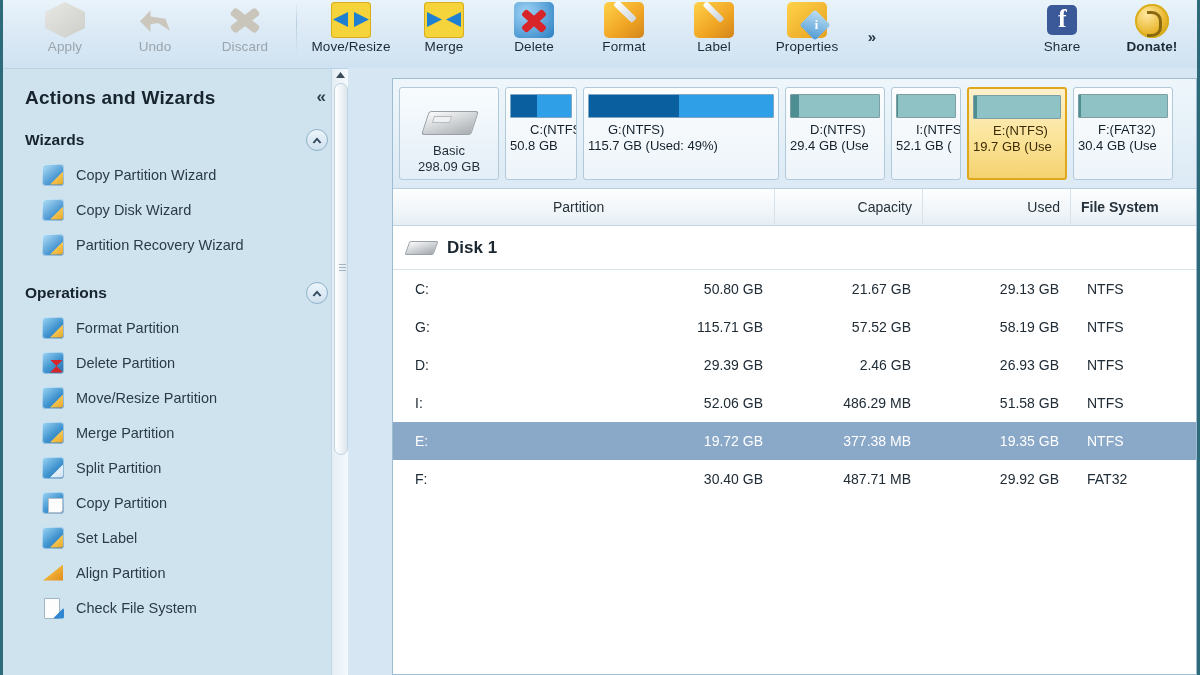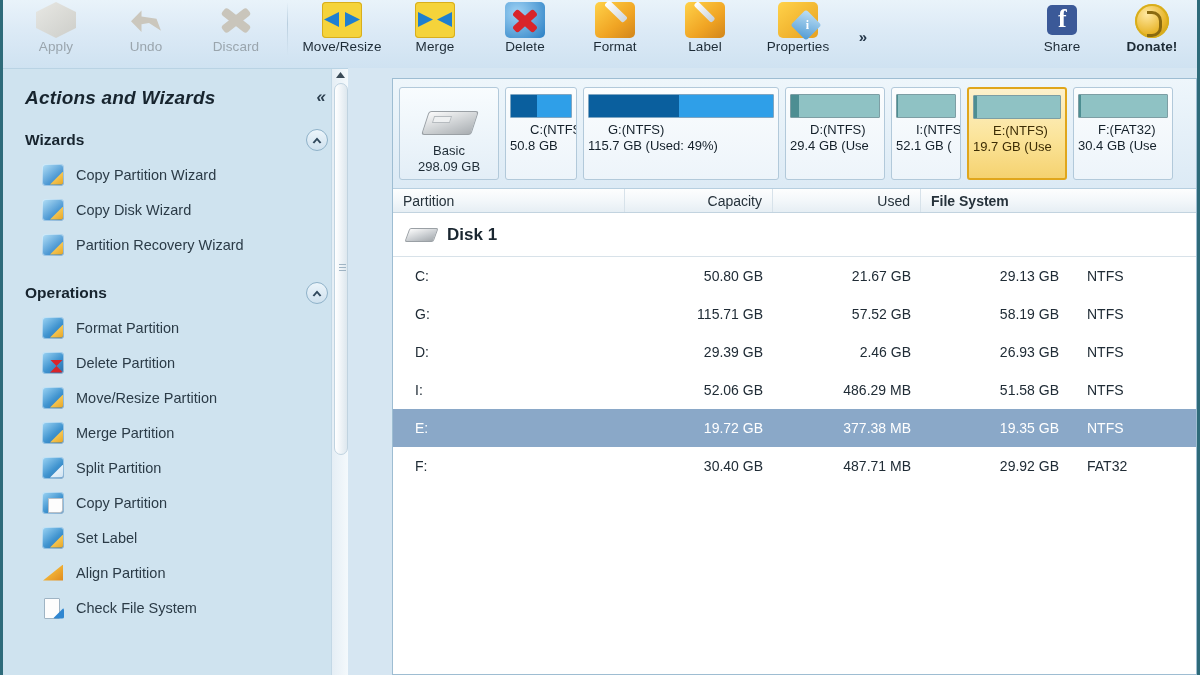--- a/index.html
+++ b/index.html
@@ -16,21 +16,21 @@
     border-left: 3px solid #2e6b7a;
     border-right: 3px solid #2e6b7a;
   }
 
   
   .toolbar {
     position: absolute; left: 0; top: 0;
     width: 1194px; height: 68px;
     background: linear-gradient(180deg,#e9f3fa 0%, #dceaf6 45%, #cfe2f1 100%);
     display: flex; align-items: flex-start;
-    padding-left: 8px;
+    padding-left: 17px;
     overflow: hidden;
   }
   .tb-btn {
     width: 90px; height: 66px;
     display: flex; flex-direction: column;
     align-items: center; justify-content: flex-start;
     padding-top: 2px;
     cursor: pointer;
     flex: 0 0 auto;
   }
@@ -118,21 +118,20 @@
   
   .sidebar {
     position: absolute; left: 0; top: 68px;
     width: 345px; height: 607px;
     background: #cfe3ef;
     border-top: 1px solid #b9d3e4;
   }
   .sb-title-row {
     display: flex; align-items: flex-start; justify-content: space-between;
     padding: 18px 22px 0 22px;
-    font-style: italic;
   }
   .sb-title { font-size: 19px; font-weight: bold; color: #17242e; letter-spacing: .2px; }
   .sb-collapse { font-size: 17px; font-weight: bold; color: #2c3f4f; cursor: pointer; }
   .sb-group-head {
     display: flex; align-items: center; justify-content: space-between;
     padding: 0 20px 0 22px; margin-top: 20px;
   }
   .sb-group-title { font-size: 15.5px; font-weight: bold; color: #17242e; }
   .sb-chev {
     width: 22px; height: 22px; border-radius: 50%;
@@ -263,23 +262,24 @@
   .part-bar.teal { background: #8fc2c4; border-color:#7d9ea4; }
   .part-bar .fill { position: absolute; left:0; top:0; bottom:0; background:#0a5f9e; }
   .part-bar.teal .fill { background:#4d8e92; }
   .part-l1 { font-size: 13px; color:#14202a; line-height: 16px; white-space: nowrap; margin-left: 20px; }
   .part-l2 { font-size: 13px; color:#14202a; line-height: 16px; white-space: nowrap; }
   .part-block.selected .part-l1,
   .part-block.selected .part-l2 { color:#3d2d05; }
 
   
   .tbl-head {
-    display: flex; height: 24px; align-items: center;
+    display: flex; height: 37px; align-items: center;
     background: linear-gradient(180deg,#fdfefe 0%, #f3f7fa 50%, #e6eef4 100%);
     border-bottom: 1px solid #c2d3df;
+    justify-content: flex-end;
   }
   .th {
     font-size: 14px; color: #26323b; padding: 0 10px;
     border-right: 1px solid #d7e2ea; height: 100%;
     display:flex; align-items:center;
   }
   .th.num { justify-content: flex-end; }
   .th:last-child { border-right: none; font-weight: bold; }
   .col-part { width: 232px; }
   .col-cap  { width: 148px; }

